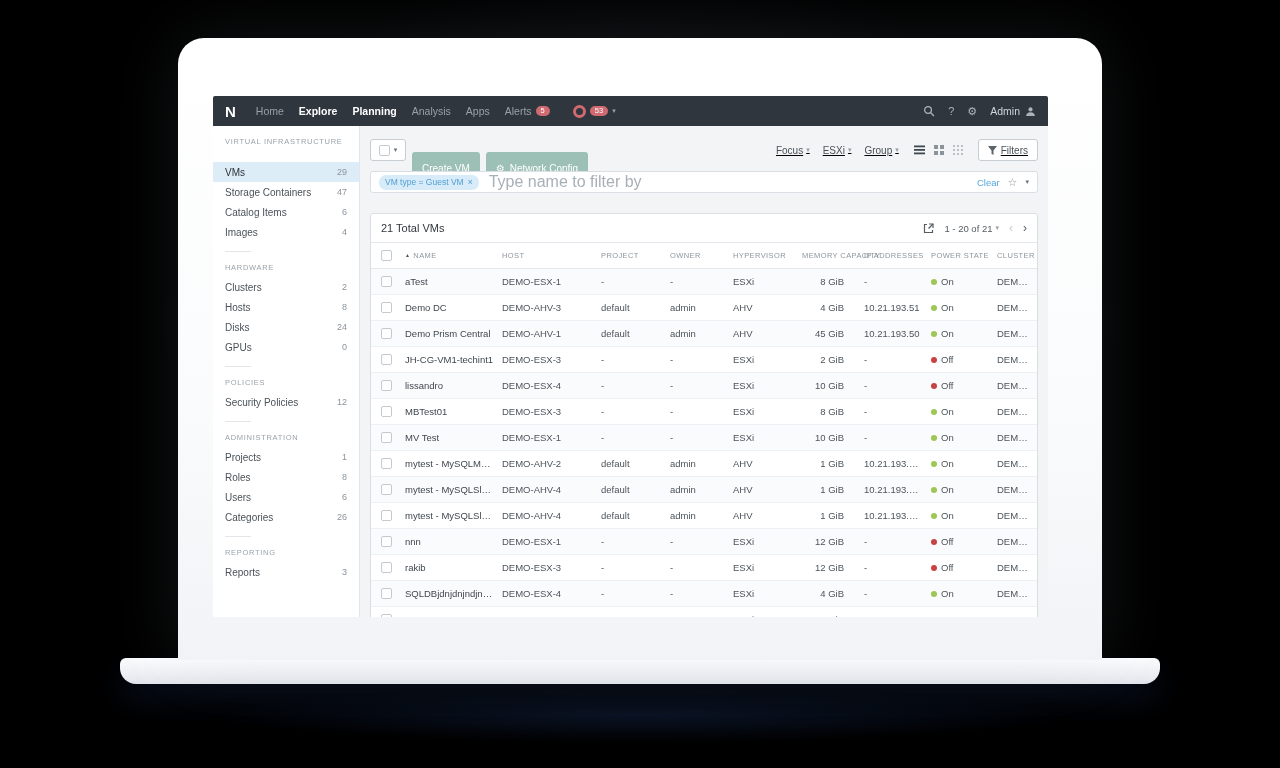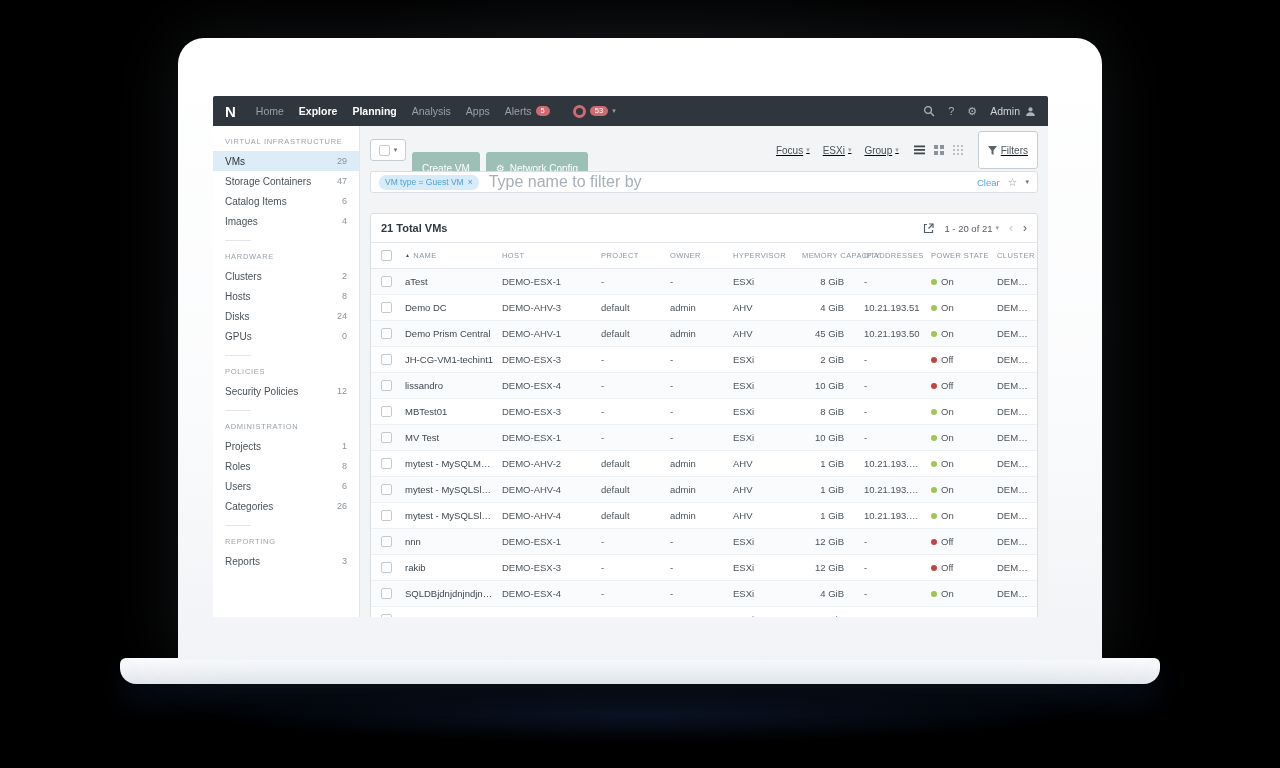--- a/index.html
+++ b/index.html
@@ -35,50 +35,50 @@
   .admin{font-size:10.5px;color:#cfd5da;display:flex;align-items:center;gap:5px;cursor:pointer;}
   svg.lineic{display:block;}
   
   .content{display:flex;height:491px;}
   
   .sidebar{width:146px;min-width:146px;background:#fff;border-right:1px solid #e2e6ea;overflow:hidden;}
   .sb-title{padding:9px 12px;font-size:10.5px;color:#3b434a;border-bottom:1px solid #e8ebee;}
   .sb-label{padding:11px 12px 5px;font-size:7.5px;letter-spacing:0.7px;color:#9aa3ab;}
   .sb-item{display:flex;justify-content:space-between;align-items:center;padding:4.5px 12px;
     font-size:10px;color:#4a5258;cursor:pointer;}
-  .sb-item.selected{background:#dcedf8;color:#2b3238;}
+  .sb-item.selected{background:#dcedf8;color:#2b3238;margin-top:11px;}
   .sb-count{font-size:9px;color:#8b949b;}
   .sb-div{width:26px;height:1px;background:#e2e6ea;margin:9px 0 0 12px;}
   
   .main{flex:1;display:flex;flex-direction:column;padding:13px 10px 0 10px;min-width:0;}
   .toolbar{display:flex;align-items:center;gap:6px;height:22px;}
   .cb-btn{background:#fff;border:1px solid #c6cdd3;border-radius:3px;height:22px;width:36px;
     display:flex;align-items:center;justify-content:center;gap:4px;box-sizing:border-box;cursor:pointer;}
   .checkbox{width:9px;height:9px;border:1px solid #c3cad0;border-radius:2px;background:#fff;}
   .btn-teal{background:#9dc0b6;color:#fff;border:none;border-radius:3px;height:32px;padding:12px 10px;
     font-size:10px;display:flex;align-items:center;gap:5px;cursor:pointer;font-family:inherit;margin-top:36px;}
   .tb-right{margin-left:auto;display:flex;align-items:center;gap:13px;text-decoration:underline;}
   .dd{font-size:10px;color:#4a5258;display:flex;align-items:center;gap:3px;cursor:pointer;}
   .viewics{display:flex;align-items:center;gap:9px;margin:0 2px;}
-  .filters-btn{background:#fff;border:1px solid #c6cdd3;border-radius:3px;height:38px;padding:0 9px;
+  .filters-btn{background:#fff;border:1px solid #c6cdd3;border-radius:3px;height:22px;padding:0 9px;
     font-size:10px;color:#4a5258;display:flex;align-items:center;gap:4px;cursor:pointer;font-family:inherit;}
   
   .filterbar{margin-top:10px;height:22px;background:#fff;border:1px solid #d9dfe4;border-radius:3px;
     display:flex;align-items:center;padding:0 8px;gap:8px;}
   .chip{background:#d8ebf8;color:#4f9fd4;font-size:8.5px;padding:2.5px 6px;border-radius:7px;
     display:flex;align-items:center;gap:4px;white-space:nowrap;cursor:pointer;}
   .chip .x{font-size:8.5px;cursor:pointer;}
   .filter-input{border:none;outline:none;flex:1;font-size:16px;color:#4a5258;font-family:inherit;background:transparent;}
   .filter-input::placeholder{color:#a8b0b7;}
   .clear-link{font-size:9.5px;color:#56a9dc;cursor:pointer;white-space:nowrap;}
   .star{font-size:11px;color:#98a1a8;cursor:pointer;line-height:1;}
   
   .card{margin-top:20px;background:#fff;border:1px solid #d9dee3;border-radius:3px;flex:1;position:relative;}
   .card-head{display:flex;align-items:center;padding:8px 10px;}
-  .total{font-size:11px;color:#30373d;font-weight:bold;}
+  .total{font-size:11px;color:#30373d;font-weight:normal;}
   .card-head-right{margin-left:auto;display:flex;align-items:center;gap:10px;color:#555c62;}
   .pg-text{font-size:9.5px;color:#555c62;display:flex;align-items:center;gap:3px;cursor:pointer;}
   .chev{font-size:12px;line-height:1;cursor:pointer;color:#555c62;}
   .chev.disabled{color:#c4cad0;}
   .grid-row{display:grid;grid-template-columns:30px 97px 99px 69px 63px 69px 62px 67px 66px 1fr;align-items:center;}
   .thead{border-top:1px solid #e4e8ec;border-bottom:1px solid #e4e8ec;}
   .th{font-size:7.5px;color:#8d969e;letter-spacing:0.4px;padding:7px 4px;white-space:nowrap;cursor:pointer;}
   .th.r,.td.r{text-align:right;padding-right:16px;}
   .sortmark{font-size:5px;color:#4a5258;margin-right:3px;vertical-align:1px;}
   .trow{border-bottom:1px solid #eef1f3;cursor:pointer;}

